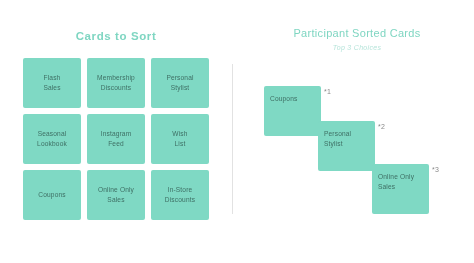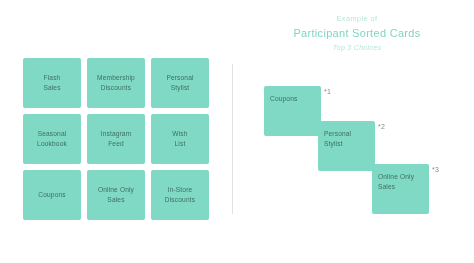--- a/index.html
+++ b/index.html
@@ -143,20 +143,21 @@
   #sorted-card-2 { left: 78px;  top: 121px; }
   #rank-2        { left: 138px; top: 123px; }
   #sorted-card-3 { left: 132px; top: 164px; }
   #rank-3        { left: 192px; top: 166px; }
 </style>
 </head>
 <body>
 
 <div id="left-panel">
 
+  <div id="cards-to-sort-title">Cards to Sort</div>
 
   <div id="card-grid">
     <div class="sort-card">Flash
 Sales</div>
     <div class="sort-card">Membership
 Discounts</div>
     <div class="sort-card">Personal
 Stylist</div>
     <div class="sort-card">Seasonal
 Lookbook</div>
@@ -170,21 +171,20 @@
     <div class="sort-card">In-Store
 Discounts</div>
   </div>
 
 </div>
 
 <div id="divider"></div>
 
 <div id="right-panel">
 
-  <div id="example-label">Example of</div>
 
   <div id="participant-title">Participant Sorted Cards</div>
 
   <div id="top3-label">Top 3 Choices</div>
 
   <div class="sorted-card" id="sorted-card-1">Coupons</div>
   <div class="rank-label" id="rank-1">*1</div>
 
   <div class="sorted-card" id="sorted-card-2">Personal
 Stylist</div>

